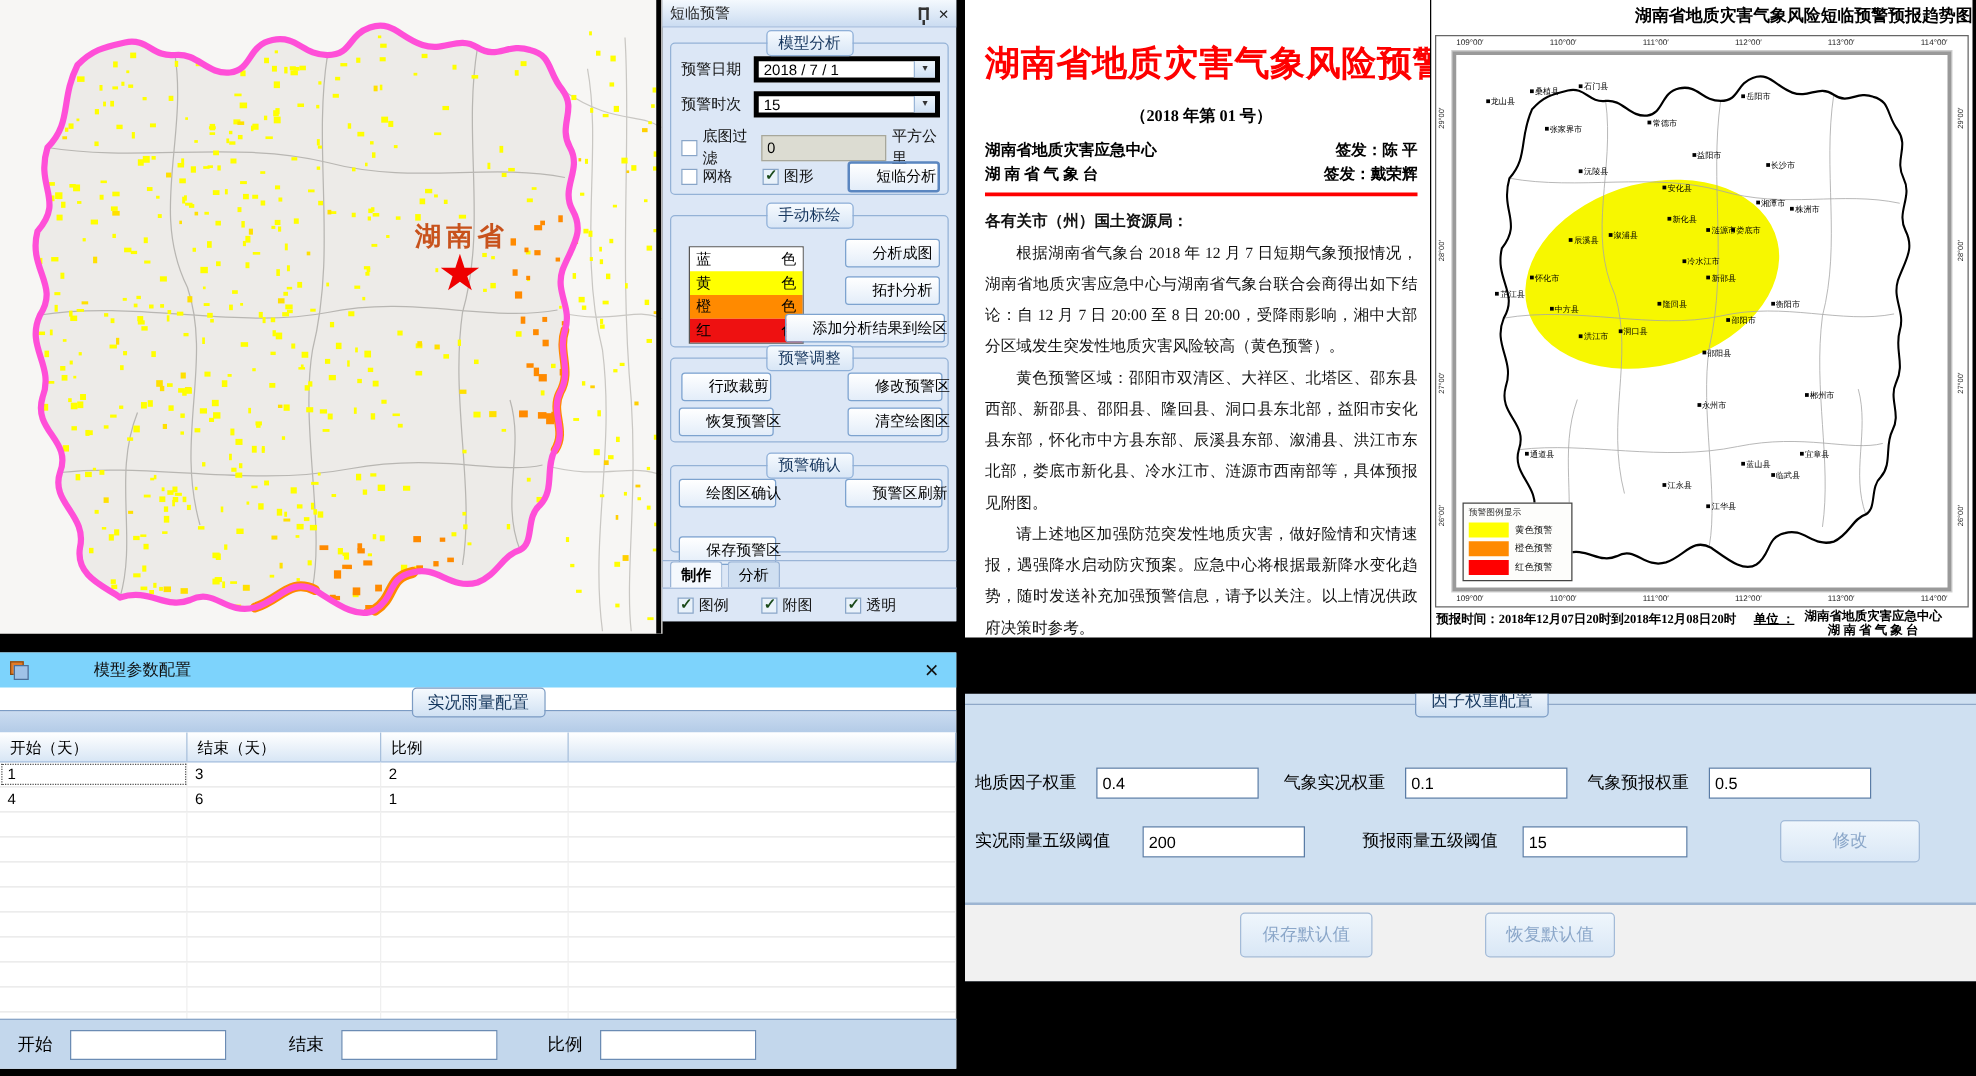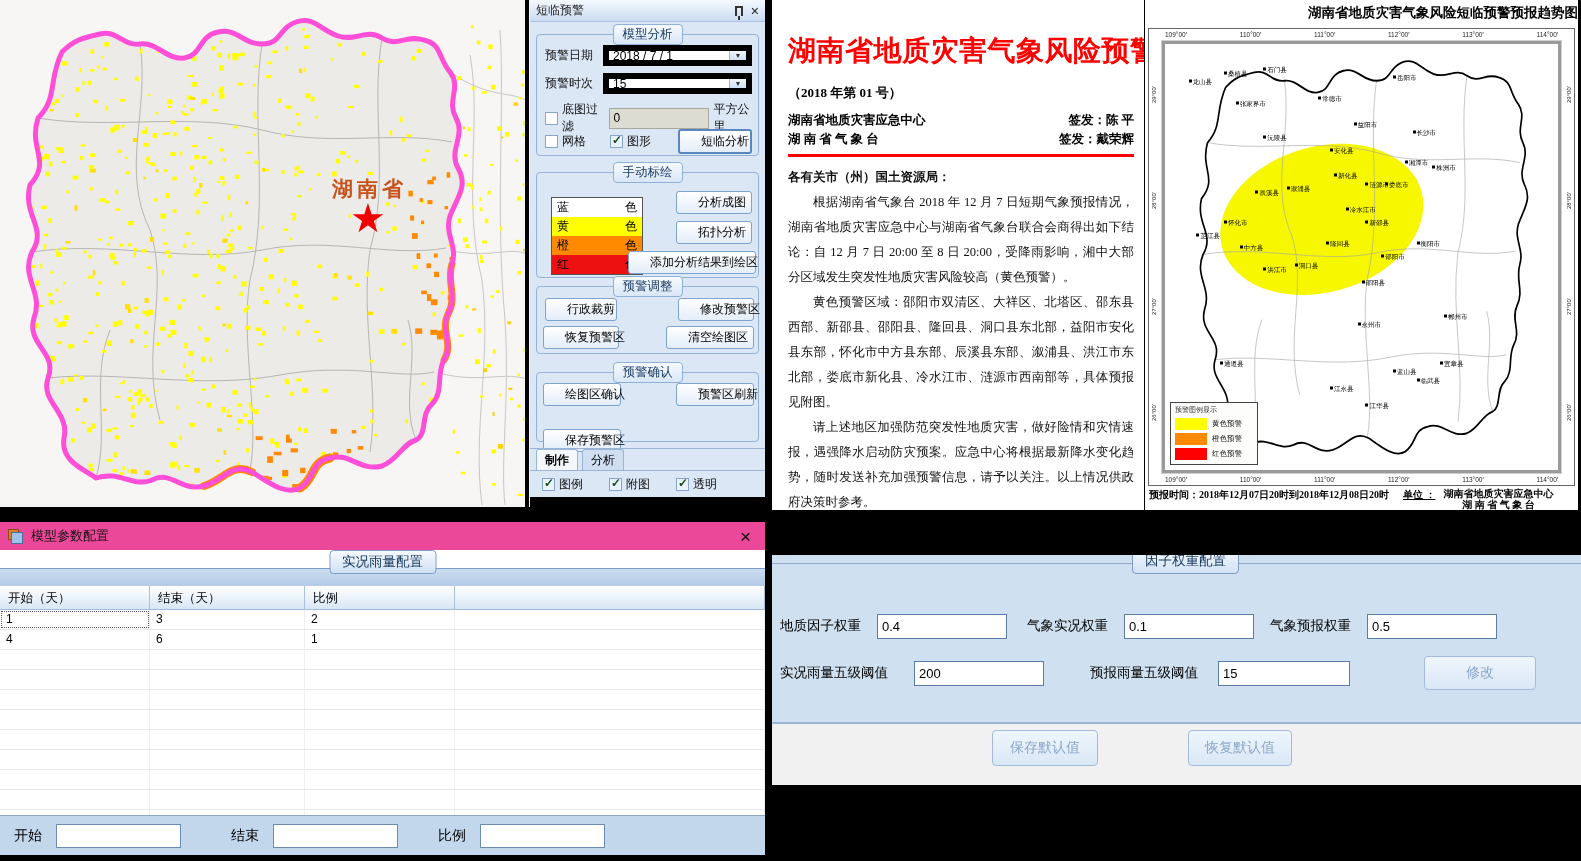--- a/index.html
+++ b/index.html
@@ -14,41 +14,41 @@
   .toolbox { position:absolute; left:530px; top:0; width:235px; height:497px; background:#dce7f6; font-size:12px; }
   .tb-header { position:relative; height:22px; background:linear-gradient(#f4f9fe,#cbdcf1); border-bottom:1px solid #a9c0de; display:flex; align-items:center; padding:0 6px; color:#1c1c1c; }
   .tb-header .tb-title { flex:1; font-size:12px; }
   .pin-icon { width:8px; height:10px; border:2px solid #333; border-bottom:none; position:relative; margin-right:8px; }
   .pin-icon::after { content:""; position:absolute; left:1px; top:8px; width:2px; height:4px; background:#333; }
   .x-icon { font-size:14px; color:#222; line-height:1; }
   .group { position:absolute; left:6px; right:6px; border:1px solid #94b2d6; border-radius:4px; }
   .group-tab { position:absolute; left:50%; transform:translateX(-50%); top:-11px; background:linear-gradient(#f6fafe,#d8e6f6); border:1px solid #8fb0d8; border-radius:4px; padding:1px 9px; color:#16365e; white-space:nowrap; font-size:12.5px; z-index:3; }
   .row { position:absolute; display:flex; align-items:center; }
   .lbl { color:#111; }
-  .combo { display:flex; height:21px; background:#fff; border:6px solid #000000; align-items:center;gap:36px; }
+  .combo { display:flex; height:21px; background:#fff; border:4px solid #000000; align-items:center;gap:36px; }
   .combo .cv { flex:1; padding-left:4px; font-size:12px; }
   .combo .ca { width:17px; height:100%; border-left:1px solid #9ab6d8; background:linear-gradient(#eef5fc,#cfe0f4); font-size:7px; color:#333; display:flex; align-items:center; justify-content:center; }
   .chk { width:13px; height:13px; background:#fff; border:1px solid #88a5c8; margin-right:4px; position:relative; flex:none; }
   .chk.checked { background:#e9f2fa; }
   .chk.checked::after { content:"✓"; position:absolute; left:1px; top:-3px; font-size:12px; color:#1a4a1a; font-weight:bold; }
   .btn { background:linear-gradient(#ffffff,#e3edf9); border:1px solid #7da3cf; border-radius:3px; color:#000; font-size:12px; text-align:center; padding:2px 21px; white-space:nowrap; }
   .txt { background:#fff; border:1px solid #7aa0cc; height:21px; font-size:12px; padding-left:4px; font-family:"Liberation Sans",sans-serif; }
   .txt.gray { background:#dcdcd2; border-color:#a7a79b; }
   .color-list { position:absolute; left:14px; top:24px; width:92px; border:1px solid #555; background:#fff; }
   .color-item { height:19px; display:flex; justify-content:space-between; padding:1px 5px; font-size:12px; color:#000; }
   .tabstrip { position:absolute; left:0; right:0; top:448px; height:49px; border-top:1px solid #9ab4d6; }
   .tab { position:absolute; top:0; height:21px; padding:2px 8px; font-size:12px; border:1px solid #9ab4d6; border-bottom:none; border-radius:3px 3px 0 0; background:#cfdff1; }
   .tab.active { background:#f4f8fd; font-weight:bold; z-index:2; }
   .tab-body { position:absolute; left:0; right:0; top:21px; bottom:0; border-top:1px solid #9ab4d6; background:#dce7f6; display:flex; align-items:center; gap:26px; padding-left:12px; }
   .opt { display:flex; align-items:center; }
 
   
   .doc { position:absolute; left:772px; top:0; width:372px; height:510px; background:#fff; overflow:hidden; padding:10px 10px 0 16px; font-family:"Liberation Serif", serif; }
   .doc-title { color:#fe0000; font-weight:bold; font-size:28px; text-align:center; white-space:nowrap; margin-top:22px; letter-spacing:0.5px; }
-  .doc-no { text-align:left; font-weight:bold; font-size:13px; margin-top:14px; }
+  .doc-no { text-align:center; font-weight:bold; font-size:13px; margin-top:14px; }
   .doc-orgline { display:flex; justify-content:space-between; font-weight:bold; font-size:12.5px; margin-top:10px; line-height:17px; }
   .doc-rule { height:3px; background:#fe0000; margin-top:6px; }
   .doc-body { margin-top:8px; font-size:12.5px; line-height:25px; text-align:justify; color:#111; }
   .doc-body p.indent { text-indent:2em; }
   .doc-salutation { font-weight:bold; }
 
   
   .tmap { position:absolute; left:1145px; top:0; width:433px; height:510px; background:#fff; }
   .tm-title { text-align:right; font-weight:bold; font-size:13.5px; padding-top:4px; color:#000000; }
   .tm-frame { position:absolute; left:3px; top:28px; width:427px; height:458px; border:1px solid #666; background:#fff; }
@@ -67,21 +67,21 @@
   .lg-row { display:flex; align-items:center; margin-top:3px; }
   .lg-sw { width:32px; height:12px; margin-right:5px; flex:none; }
   .lg-lb { font-size:7.5px; color:#111; }
   .tm-footer { position:absolute; left:4px; right:2px; top:488px; display:flex; font-weight:bold; font-size:10px; color:#000; font-family:"Liberation Serif",serif; }
   .tm-footer .ft-time { white-space:nowrap; }
   .tm-footer .ft-unitlabel { margin-left:14px; white-space:nowrap;text-decoration:underline; }
   .tm-footer .ft-unit { margin-left:8px; text-align:center; line-height:11px; white-space:nowrap; }
 
   
   .dialog { position:absolute; left:0; top:522px; width:765px; height:333px; background:#fff; }
-  .dlg-titlebar { position:relative; height:28px; background:#ec4899; display:flex; align-items:center; padding:0 8px; }
+  .dlg-titlebar { position:relative; height:28px; background:#7dd3fc; display:flex; align-items:center; padding:0 8px;gap:44px; }
   .dlg-icon { width:15px; height:15px; position:relative; margin-right:8px; }
   .dlg-icon::before { content:""; position:absolute; left:0; top:0; width:9px; height:9px; background:#e07b28; border:1px solid #8a4a12; }
   .dlg-icon::after { content:""; position:absolute; right:0; bottom:0; width:10px; height:10px; background:#9fc2e8; border:1px solid #4a6f9a; }
   .dlg-title { font-size:13px; color:#111; flex:1; }
   .dlg-close { font-size:19px; color:#111; padding:0 6px; line-height:1; }
   .dlg-band { position:absolute; left:0; right:0; top:46px; height:18px; background:linear-gradient(#cuddf0,#b3cbe7); background:linear-gradient(#cbdcf0,#b3cbe7); border-top:1px solid #7c9cc4; }
   .dlg-grouptab { position:absolute; left:50%; transform:translateX(-50%); top:28px; background:linear-gradient(#f6fafe,#d0e1f3); border:1px solid #7c9cc4; border-radius:4px; padding:2px 12px; font-size:13.5px; color:#14365c; z-index:2; }
   .t-head { position:absolute; left:0; right:0; top:64px; height:24px; display:grid; grid-template-columns:150px 155px 150px 1fr; background:linear-gradient(#ffffff,#d8e6f5); border-bottom:1px solid #9db9dc; }
   .t-head .h-cell { border-right:1px solid #a8c0dc; font-size:12.5px; padding:4px 0 0 8px; color:#000; }
   .t-body { position:absolute; left:0; right:0; top:88px; bottom:40px; overflow:hidden; }
@@ -861,21 +861,21 @@
       <button class="btn" style="position:absolute; right:6px; top:18px; width:76px;">分析成图</button>
       <button class="btn" style="position:absolute; right:6px; top:48px; width:76px;">拓扑分析</button>
       <button class="btn" style="position:absolute; right:2px; top:78px; width:128px;">添加分析结果到绘区</button>
     </div>
 
     <div class="group" style="top:286px; height:68px;">
       <span class="group-tab">预警调整</span>
       <button class="btn" style="position:absolute; left:8px; top:11px; width:72px;">行政裁剪</button>
       <button class="btn" style="position:absolute; right:4px; top:11px; width:76px;">修改预警区</button>
       <button class="btn" style="position:absolute; left:6px; top:39px; width:76px;">恢复预警区</button>
-      <button class="btn" style="position:absolute; right:4px; top:39px; width:88px;">清空绘图区</button>
+      <button class="btn" style="position:absolute; right:4px; top:39px; width:76px;">清空绘图区</button>
     </div>
 
     <div class="group" style="top:372px; height:70px;">
       <span class="group-tab">预警确认</span>
       <button class="btn" style="position:absolute; left:6px; top:10px; width:78px;">绘图区确认</button>
       <button class="btn" style="position:absolute; right:4px; top:10px; width:78px;">预警区刷新</button>
       <button class="btn" style="position:absolute; left:6px; top:40px; width:78px;margin-top:16px;">保存预警区</button>
     </div>
 
     <div class="tabstrip">

